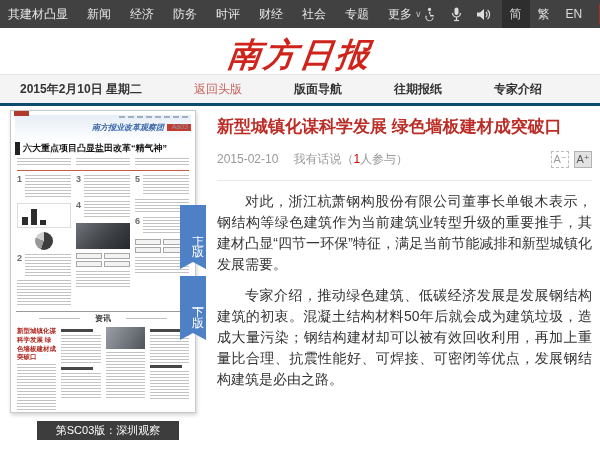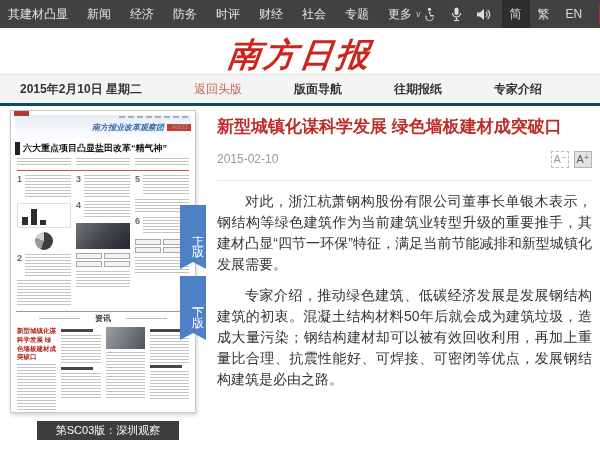--- a/index.html
+++ b/index.html
@@ -276,20 +276,23 @@
     </div>
     <div class="paper-cap">第SC03版：深圳观察</div>
     <div class="tab prev">上一版</div>
     <div class="tab next">下一版</div>
   </div>
 
   <div class="article">
     <div class="art-title">新型城镇化谋科学发展 绿色墙板建材成突破口</div>
     <div class="meta">
       <span class="d">2015-02-10</span>
+      <span>
+        <span>我有话说（</span><span class="cnt">1</span><span>人参与）</span>
+      </span>
       <span class="fontbtns">
         <span class="fbtn minus">A⁻</span>
         <span class="fbtn plus">A⁺</span>
       </span>
     </div>
     <div class="body">
       <p>对此，浙江杭萧钢构股份有限公司董事长单银木表示，钢结构等绿色建筑作为当前建筑业转型升级的重要推手，其建材凸显“四节一环保”特征，满足当前节能减排和新型城镇化发展需要。</p>
       <p>专家介绍，推动绿色建筑、低碳经济发展是发展钢结构建筑的初衷。混凝土结构材料50年后就会成为建筑垃圾，造成大量污染；钢结构建材却可以被有效回收利用，再加上重量比合理、抗震性能好、可焊接、可密闭等优点，发展钢结构建筑是必由之路。</p>
 
     </div>

